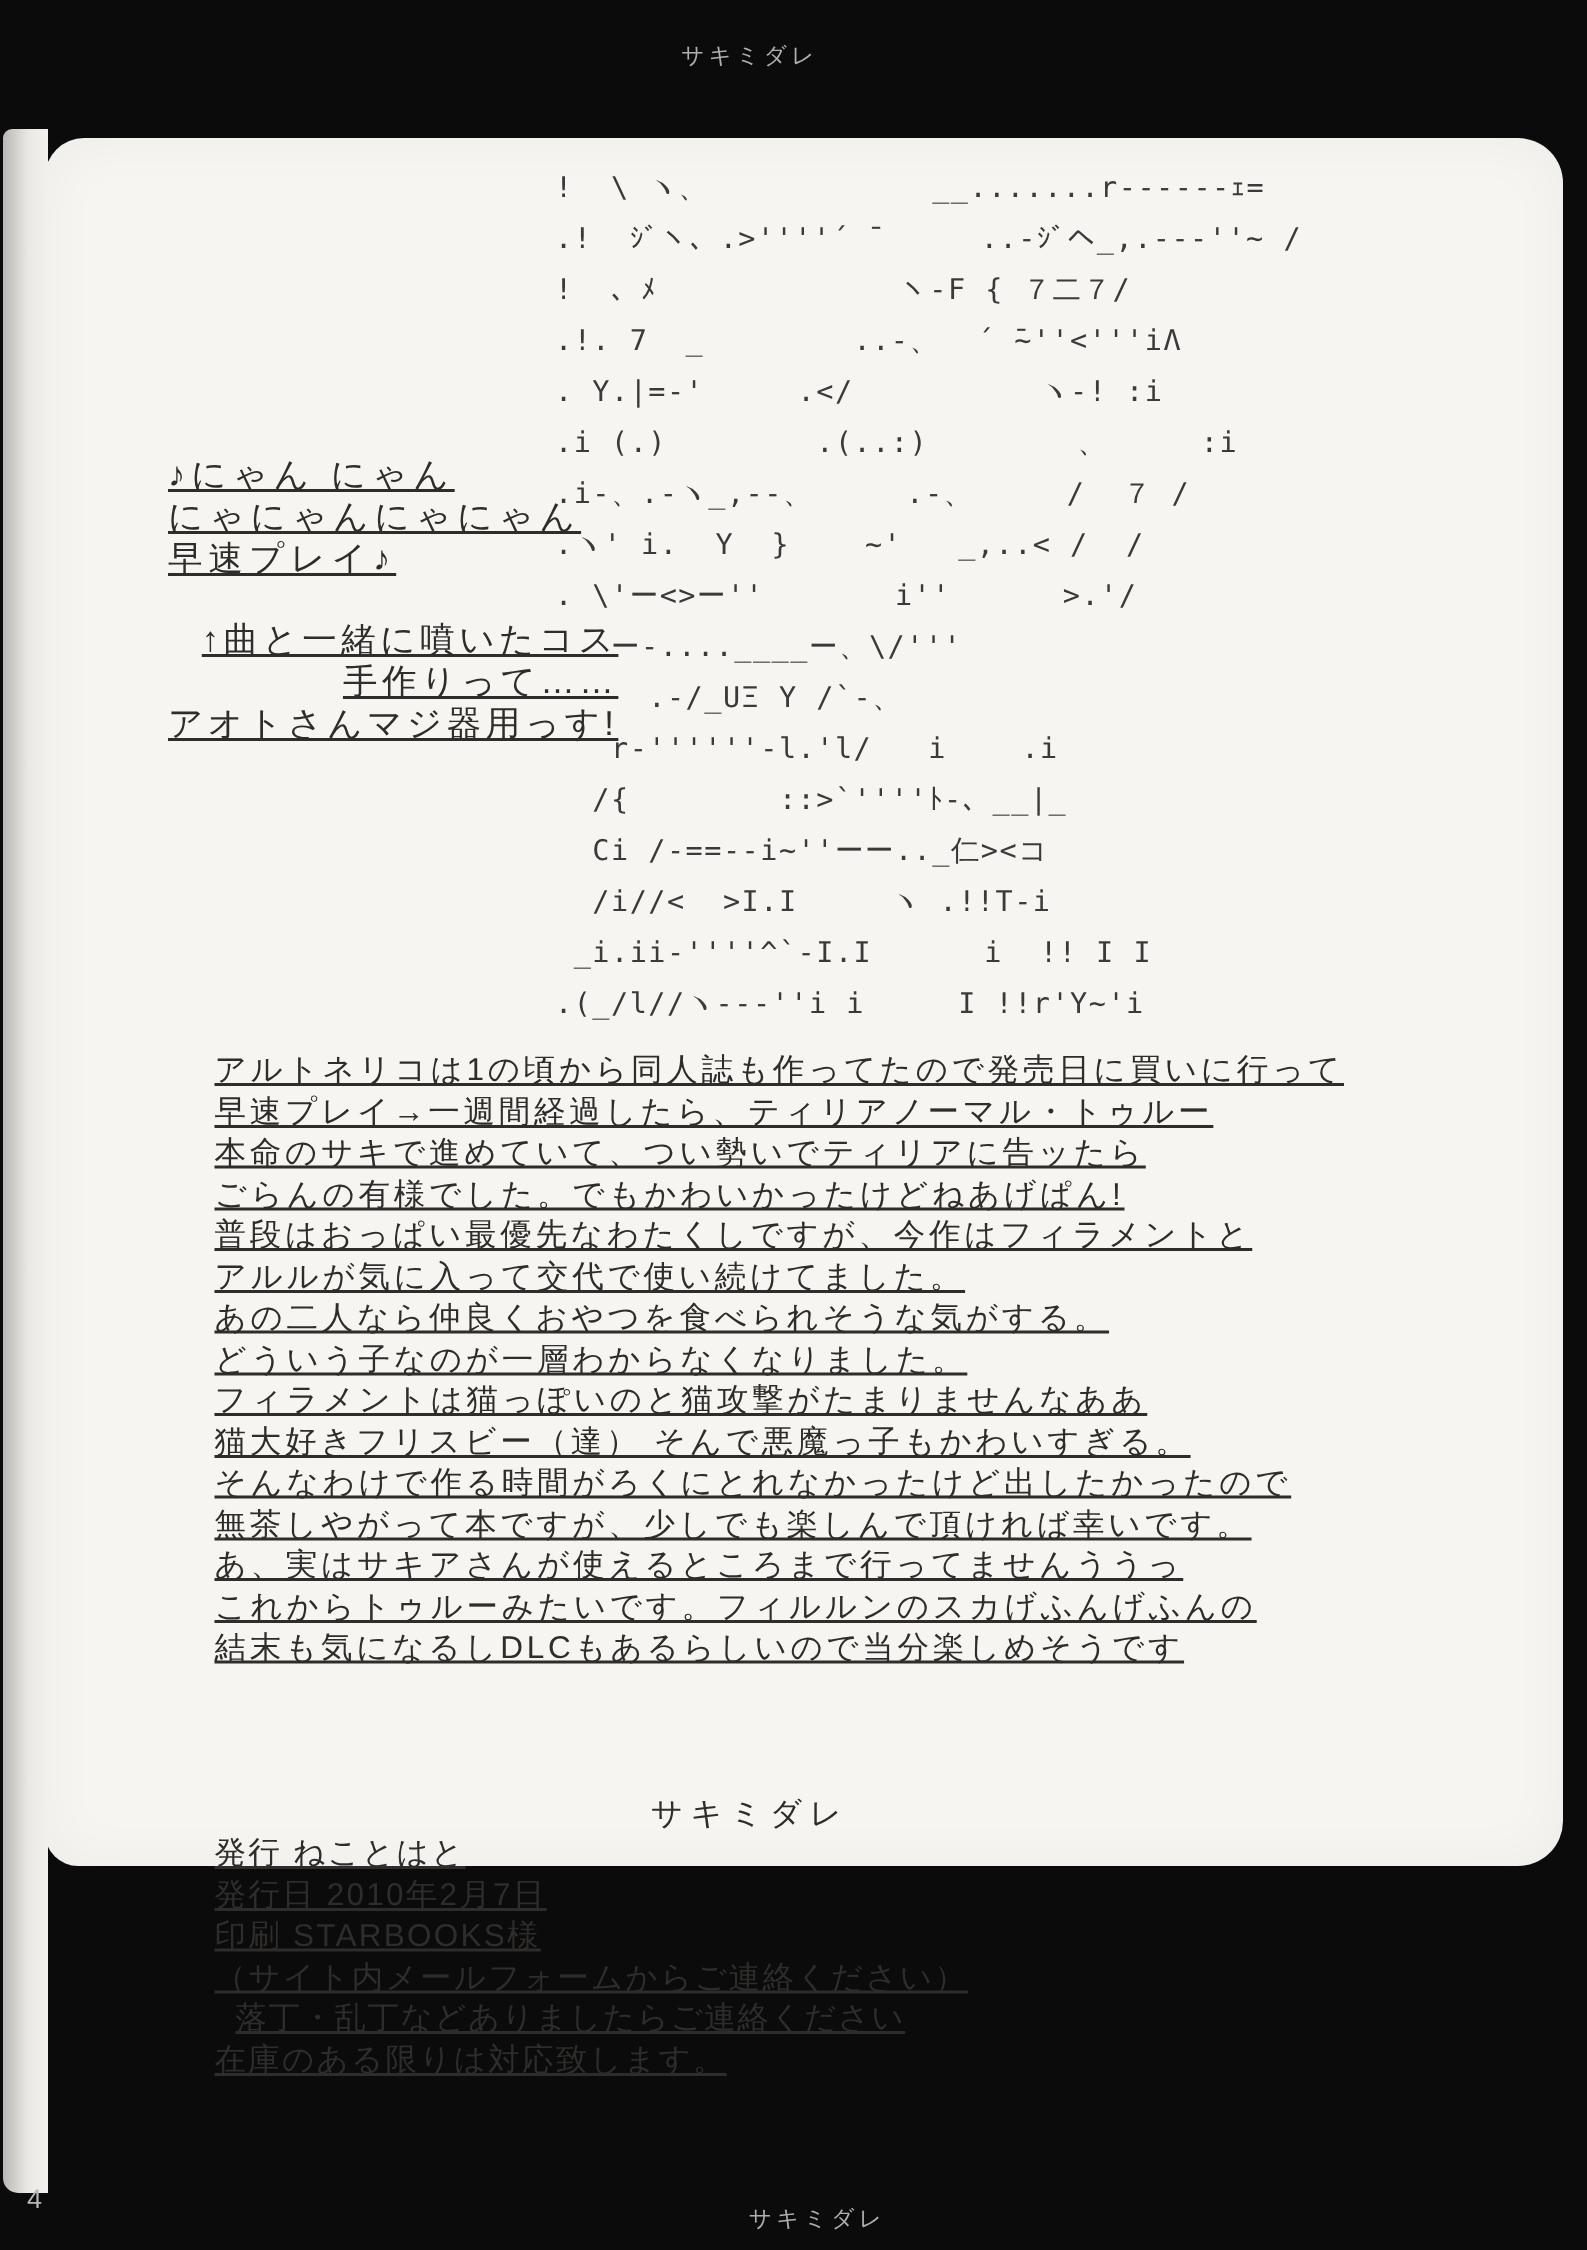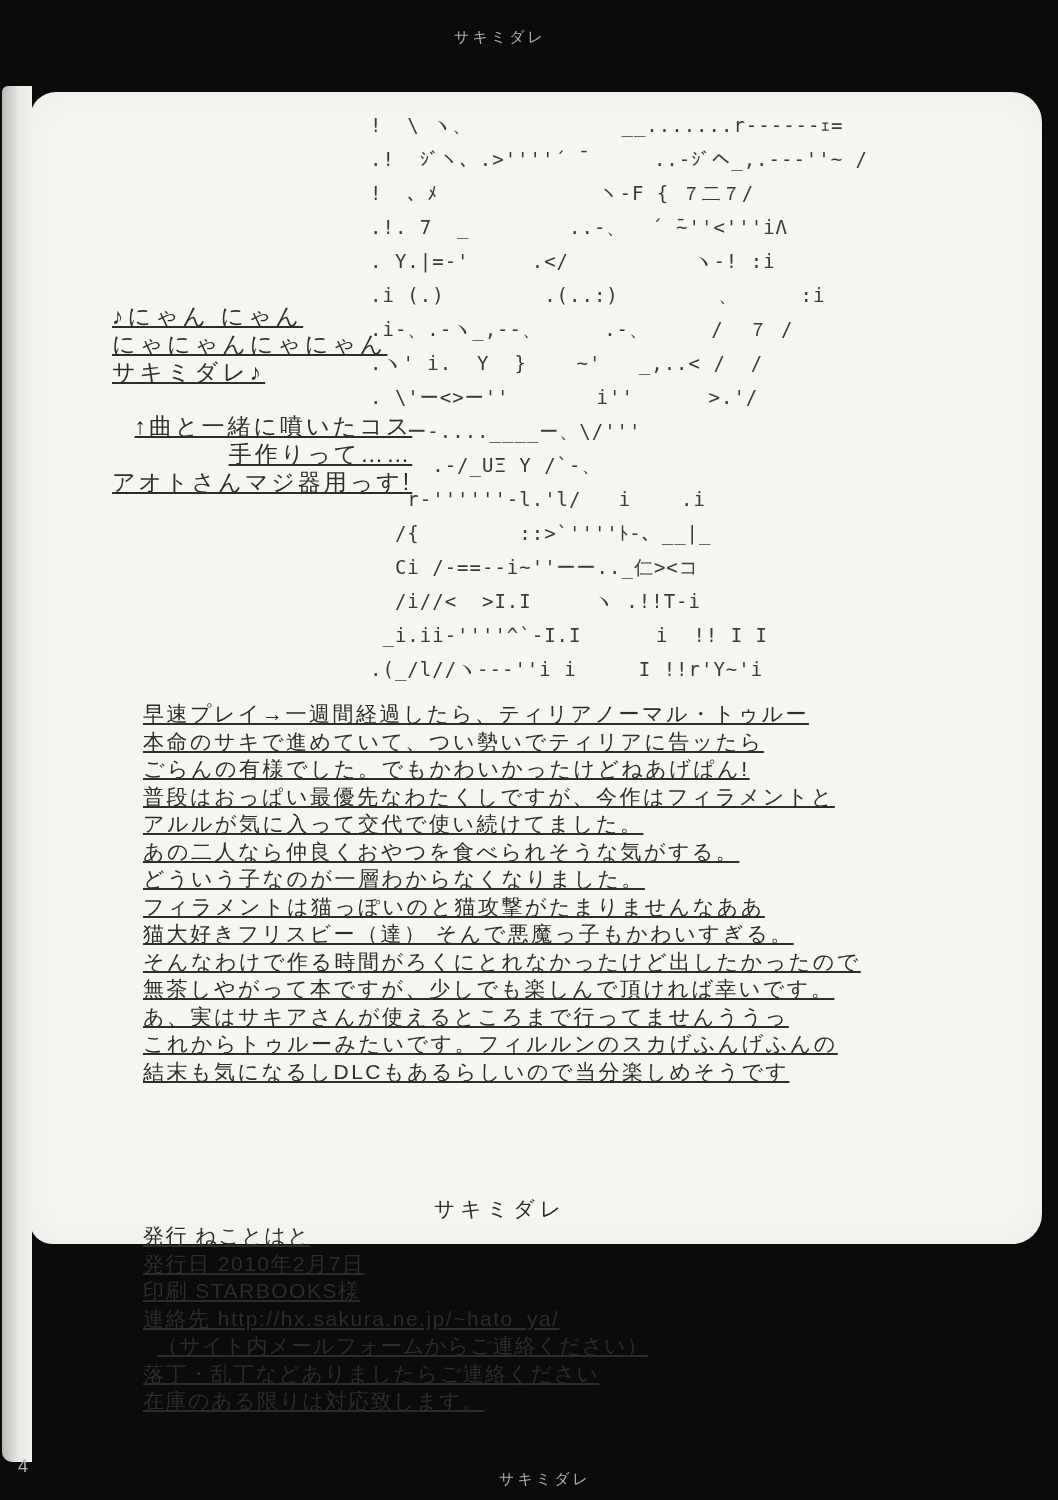--- a/index.html
+++ b/index.html
@@ -92,30 +92,31 @@
    r-''''''-l.'l/   i    .i
   /{        ::&gt;`''''ﾄ-、__|_
   Ci /-==--i~''ーー.._仁&gt;&lt;コ
   /i//&lt;  &gt;I.I     ヽ .!!T-i
  _i.ii-''''^`-I.I      i  !! I I
 .(_/l//ヽ---''i i     I !!r'Y~'i</pre>
 
     <div class="song hand">
         <div>♪にゃん にゃん</div>
         <div>にゃにゃんにゃにゃん</div>
-        <div>サキミダレ♪</div>
+        <div>早速プレイ♪</div>
       </div>
 
     <div class="comment hand">
         <div>↑曲と一緒に噴いたコス</div>
         <div>手作りって……</div>
         <div>アオトさんマジ器用っす!</div>
       </div>
 
     <div class="afterword hand">
+        <div>アルトネリコは1の頃から同人誌も作ってたので発売日に買いに行って</div>
         <div>早速プレイ→一週間経過したら、ティリアノーマル・トゥルー</div>
         <div>本命のサキで進めていて、つい勢いでティリアに告ッたら</div>
         <div>ごらんの有様でした。でもかわいかったけどねあげぱん!</div>
         <div>普段はおっぱい最優先なわたくしですが、今作はフィラメントと</div>
         <div>アルルが気に入って交代で使い続けてました。</div>
         <div>あの二人なら仲良くおやつを食べられそうな気がする。</div>
         <div>どういう子なのが一層わからなくなりました。</div>
         <div>フィラメントは猫っぽいのと猫攻撃がたまりませんなああ</div>
         <div>猫大好きフリスビー（達） そんで悪魔っ子もかわいすぎる。</div>
         <div>そんなわけで作る時間がろくにとれなかったけど出したかったので</div>
@@ -124,21 +125,20 @@
         <div>これからトゥルーみたいです。フィルルンのスカげふんげふんの</div>
         <div>結末も気になるしDLCもあるらしいので当分楽しめそうです</div>
       </div>
 
     <div class="colophon-title">サキミダレ</div>
 
     <div class="colophon hand">
         <div>発行 ねことはと</div>
         <div>発行日 2010年2月7日</div>
         <div>印刷 STARBOOKS様</div>
-        <div>連絡先 http://hx.sakura.ne.jp/~hato_ya/</div>
         <div>（サイト内メールフォームからご連絡ください）</div>
         <div>落丁・乱丁などありましたらご連絡ください</div>
         <div>在庫のある限りは対応致します。</div>
       </div>
 
   </div>
 
   <div class="page-number">4</div>
 
   <div class="running-foot">サキミダレ</div>

